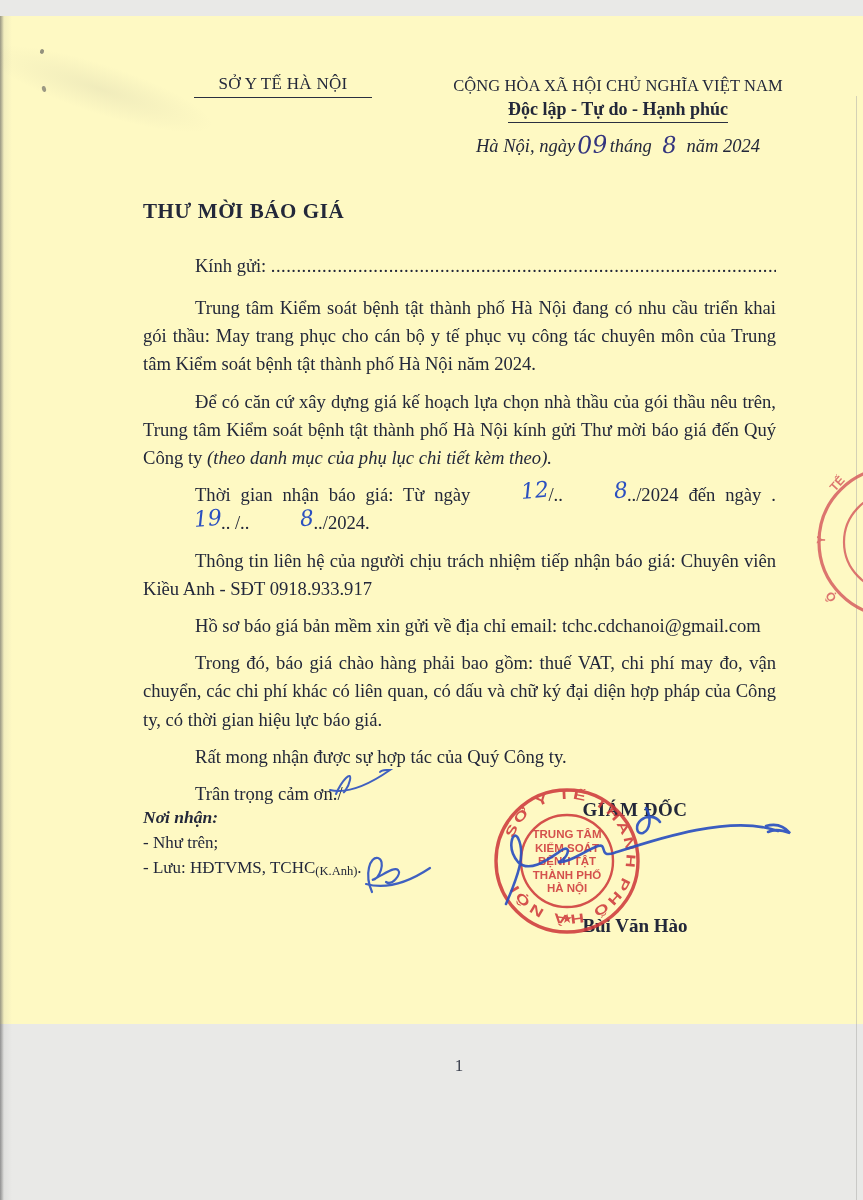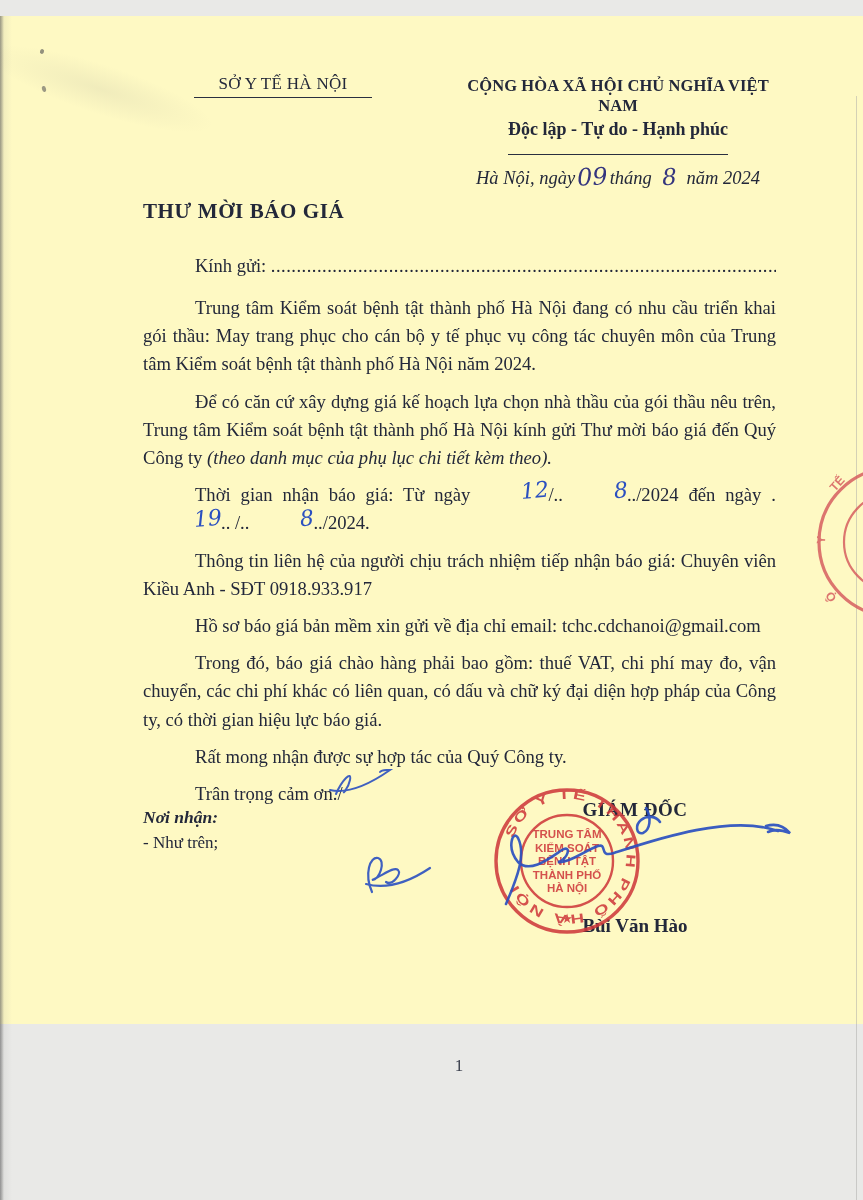--- a/index.html
+++ b/index.html
@@ -32,23 +32,23 @@
     background:radial-gradient(ellipse at center, rgba(120,120,125,.10), rgba(120,120,125,0) 70%);
     transform:rotate(18deg); }
 
   
   .hdr-left { position:absolute; left:122px; top:58px; width:322px; text-align:center; }
   .hdr-left .l1 { font-size:17px; letter-spacing:.3px; }
   .hdr-left .l2 { font-size:17px; font-weight:bold; letter-spacing:.2px; margin-top:2px; }
   .hdr-left .rule { width:178px; height:0; border-bottom:1.6px solid #2a2f40; margin:3px auto 0; }
 
   .hdr-right { position:absolute; left:448px; top:60px; width:340px; text-align:center; }
-  .hdr-right .l1 { font-size:16.5px; font-weight:bold; letter-spacing:.1px; }
+  .hdr-right .l1 { font-size:16.5px; font-weight:normal; letter-spacing:.1px; }
   .hdr-right .l2 { font-size:18px; font-weight:bold; display:inline-block; margin-top:3px;
-    padding-bottom:14px; border-bottom:1.7px solid #2a2f40; }
+    padding-bottom:2px; border-bottom:1.7px solid #2a2f40; }
   .dateline { margin-top:9px; font-style:italic; font-size:18.5px; white-space:nowrap; }
   .hw { font-family:"DejaVu Serif", serif; font-style:italic; color:#34357e;
     display:inline-block; transform:rotate(-3deg); line-height:1; }
   .hw-day { font-size:24px; margin:0 2px; position:relative; top:1px; }
   .hw-mon { font-size:23px; margin:0 10px; position:relative; top:1px; }
 
   
   .title { position:absolute; left:143px; top:183px; width:632px; 
     font-size:21px; font-weight:bold; letter-spacing:.6px; }
 
@@ -125,20 +125,21 @@
     <p class="para">Thông tin liên hệ của người chịu trách nhiệm tiếp nhận báo giá: Chuyên viên Kiều Anh - SĐT 0918.933.917</p>
     <p class="para">Hồ sơ báo giá bản mềm xin gửi về địa chỉ email: tchc.cdchanoi@gmail.com</p>
     <p class="para">Trong đó, báo giá chào hàng phải bao gồm: thuế VAT, chi phí may đo, vận chuyển, các chi phí khác có liên quan, có dấu và chữ ký đại diện hợp pháp của Công ty, có thời gian hiệu lực báo giá.</p>
     <p class="para">Rất mong nhận được sự hợp tác của Quý Công ty.</p>
     <p class="para">Trân trọng cảm ơn./</p>
   </div>
 
   <div class="noinhan">
     <div class="nh-label">Nơi nhận:</div>
     <div>- Như trên;</div>
+    <div><span>- Lưu: HĐTVMS, TCHC</span><span class="nh-sub">(K.Anh)</span><span>.</span></div>
   </div>
 
   <div class="sigblock">
     <div class="sig-title">GIÁM ĐỐC</div>
     <div class="sig-name">Bùi Văn Hào</div>
   </div>
 
   <svg class="stamp-svg" width="154" height="154" viewBox="0 0 154 154" style="opacity:.88">
     <g fill="none" stroke="#cf3a3c">
       <circle cx="77" cy="77" r="71" stroke-width="3.4"></circle>

